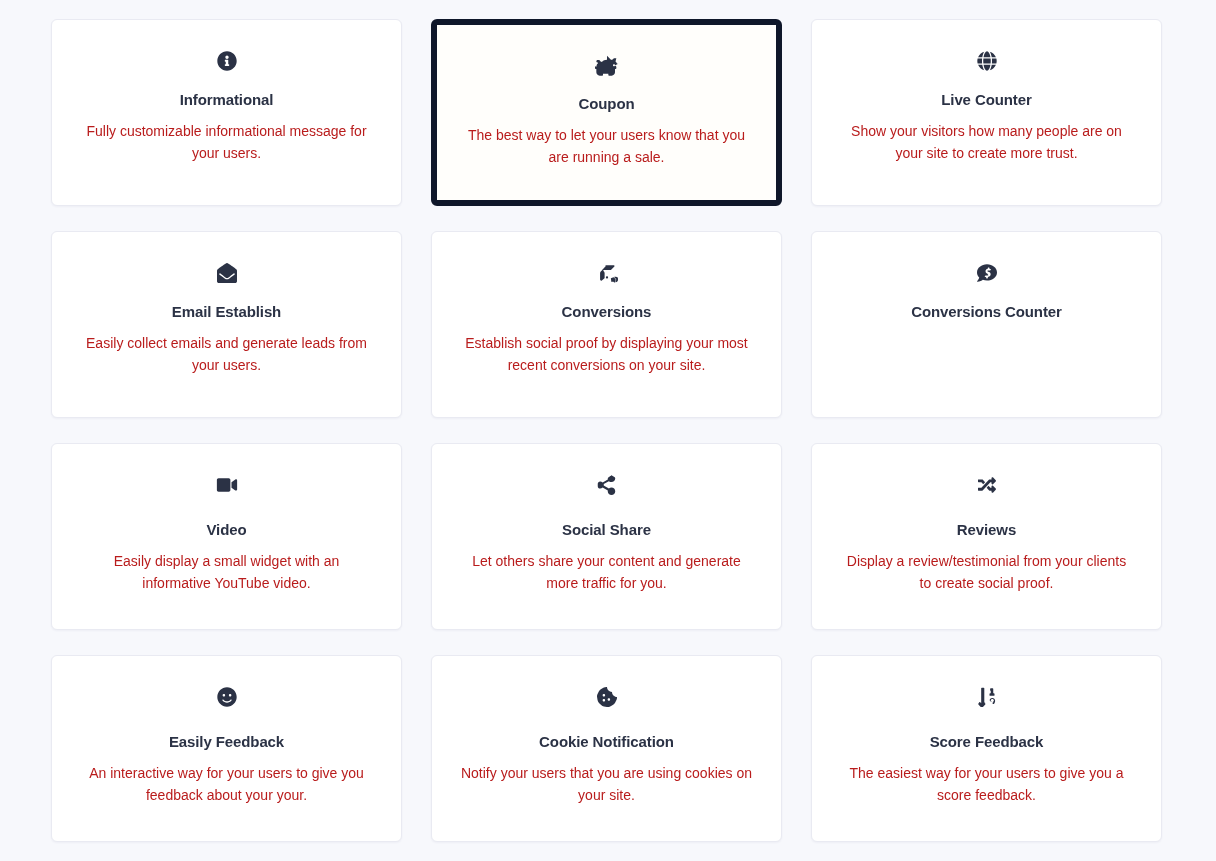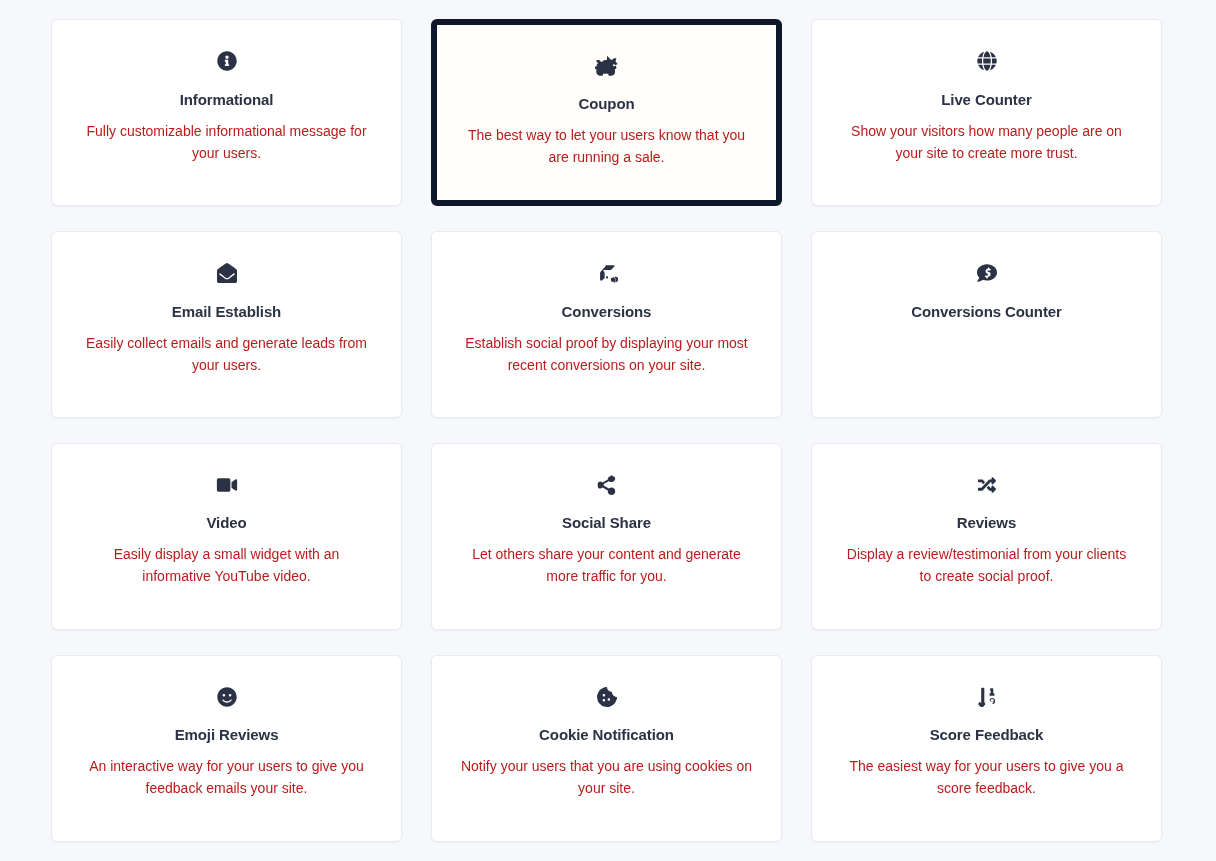--- a/index.html
+++ b/index.html
@@ -70,21 +70,21 @@
 
   .card-desc {
     margin-top: 11px;
     font-size: 14px;
     color: #b91c1c;
     line-height: 22px;
     padding: 0 6px;
   }
 
   
-  .card.tight .card-title { margin-top: 13px; }
+  .card.tight .card-title { margin-top: 20px; }
   .card.tight .card-desc  { }
 </style>
 </head>
 <body>
 
 <div class="grid">
 
   <div class="card">
     <div class="card-icon">
       <svg width="20" height="20" viewBox="0 0 512 512">
@@ -174,22 +174,22 @@
     <div class="card-title">Reviews</div>
     <div class="card-desc">Display a review/testimonial from your clients to create social proof.</div>
   </div>
 
   <div class="card tight">
     <div class="card-icon">
       <svg width="20" height="20" viewBox="0 0 496 512">
           <path d="M248 8C111 8 0 119 0 256s111 248 248 248 248-111 248-248S385 8 248 8zm80 168c17.7 0 32 14.3 32 32s-14.3 32-32 32-32-14.3-32-32 14.3-32 32-32zm-160 0c17.7 0 32 14.3 32 32s-14.3 32-32 32-32-14.3-32-32 14.3-32 32-32zm194.8 170.2C334.3 380.4 292.5 400 248 400s-86.3-19.6-114.8-53.8c-13.6-16.3 11-36.7 24.6-20.5 22.4 26.9 55.2 42.2 90.2 42.2s67.8-15.4 90.2-42.2c13.4-16.2 38.1 4.2 24.6 20.5z"></path>
         </svg>
     </div>
-    <div class="card-title">Emoji Reviews</div>
-    <div class="card-desc">An interactive way for your users to give you feedback emails your site.</div>
+    <div class="card-title">Easily Feedback</div>
+    <div class="card-desc">An interactive way for your users to give you feedback about your your.</div>
   </div>
 
   <div class="card tight">
     <div class="card-icon">
       <svg width="20" height="20" viewBox="0 0 512 512">
           <path d="M510.52 255.82c-69.97-.85-126.47-57.69-126.47-127.86-70.17 0-127.01-56.49-127.86-126.45-27.26-4.14-55.13.3-79.72 12.82l-69.13 35.22a132.221 132.221 0 0 0-57.79 57.81l-35.1 68.88a132.645 132.645 0 0 0-12.82 80.95l12.08 76.27a132.521 132.521 0 0 0 37.16 72.96l54.77 54.76a132.036 132.036 0 0 0 72.71 37.06l76.71 12.11c27.51 4.35 55.7-.11 80.53-12.76l69.13-35.21a131.99 131.99 0 0 0 57.79-57.81l35.1-68.88c12.56-24.63 17.01-52.58 12.91-79.86zM176 368c-17.67 0-32-14.33-32-32s14.33-32 32-32 32 14.33 32 32-14.33 32-32 32zm0-128c-17.67 0-32-14.33-32-32s14.33-32 32-32 32 14.33 32 32-14.33 32-32 32zm128 112c-17.67 0-32-14.33-32-32s14.33-32 32-32 32 14.33 32 32-14.33 32-32 32z"></path>
         </svg>
     </div>
     <div class="card-title">Cookie Notification</div>
     <div class="card-desc">Notify your users that you are using cookies on your site.</div>

